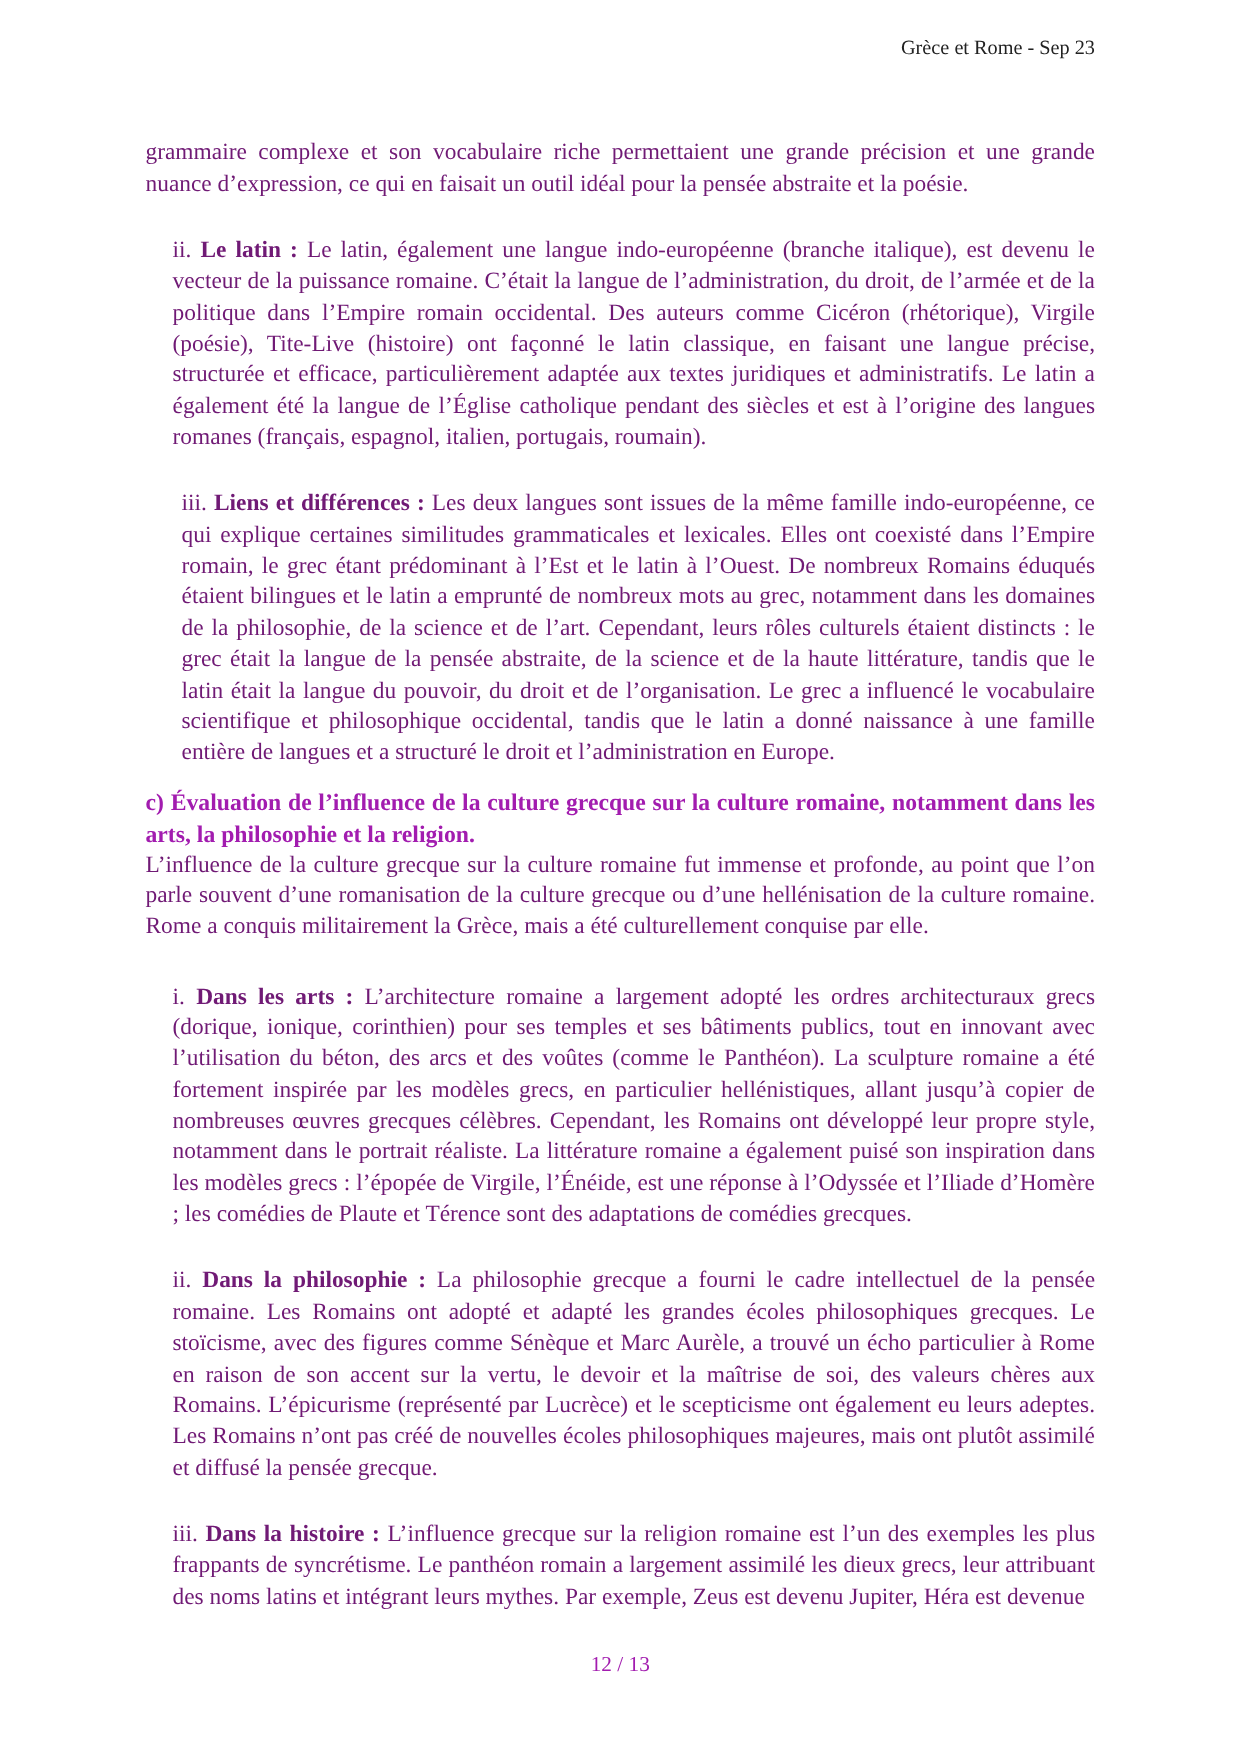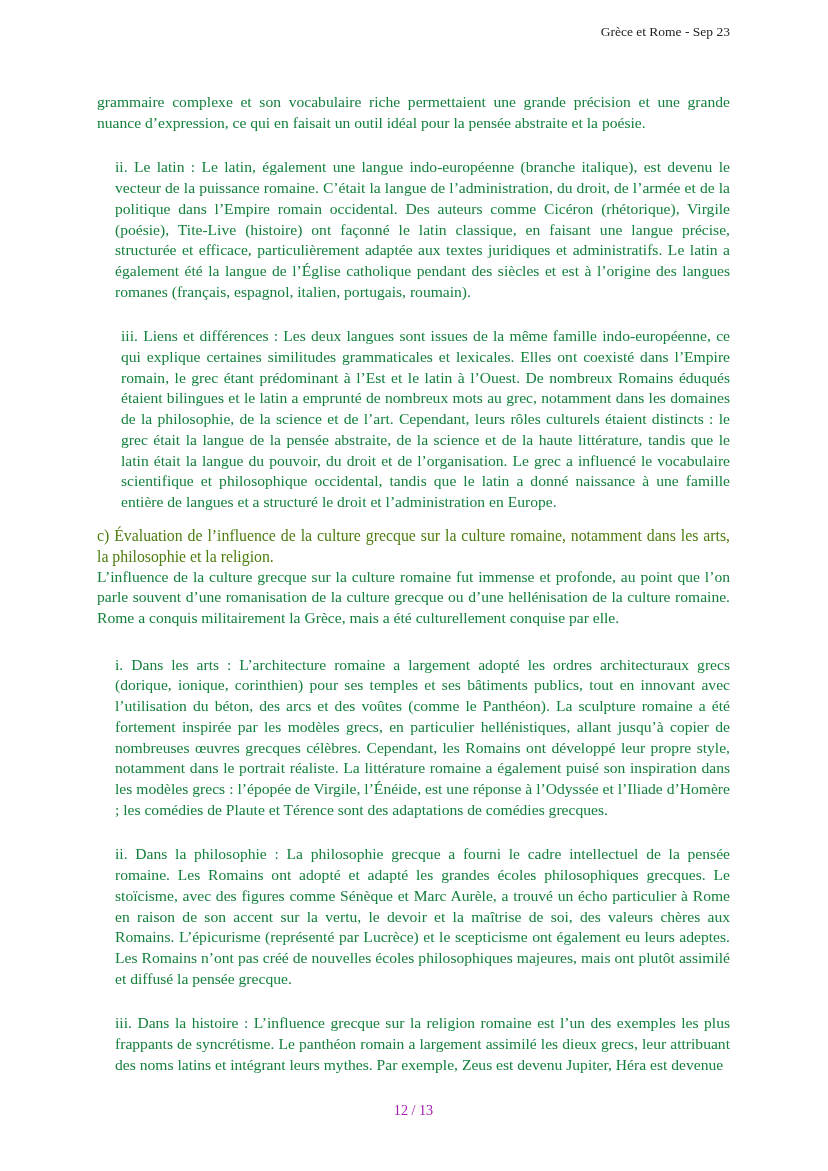--- a/index.html
+++ b/index.html
@@ -31,42 +31,42 @@
     position: absolute;
     top: 92px;
     left: 97px;
     width: 633px;
   }
   .para {
     margin: 0 0 24px 0;
     font-size: 15.6px;
     line-height: 20.7px;
     text-align: justify;
-    color: #15803d;
+    color: #701a75;
   }
   .para.indent {
     margin-left: 18px;
   }
   .para.tight {
     margin-bottom: 12px;
     margin-left: 24px;
   }
   .para.after-heading {
     margin-bottom: 26px;
   }
   .b {
-    font-weight: normal;
+    font-weight: bold;
   }
   .heading {
     margin: 0;
     font-size: 15.8px;
-    font-weight: normal;
+    font-weight: bold;
     line-height: 21px;
     text-align: justify;
-    color: #4d7c0f;
+    color: #a21caf;
   }
   .footer {
     position: absolute;
     top: 1102px;
     left: 97px;
     width: 633px;
     text-align: center;
     font-size: 14.2px;
     color: #a21caf;
   }

